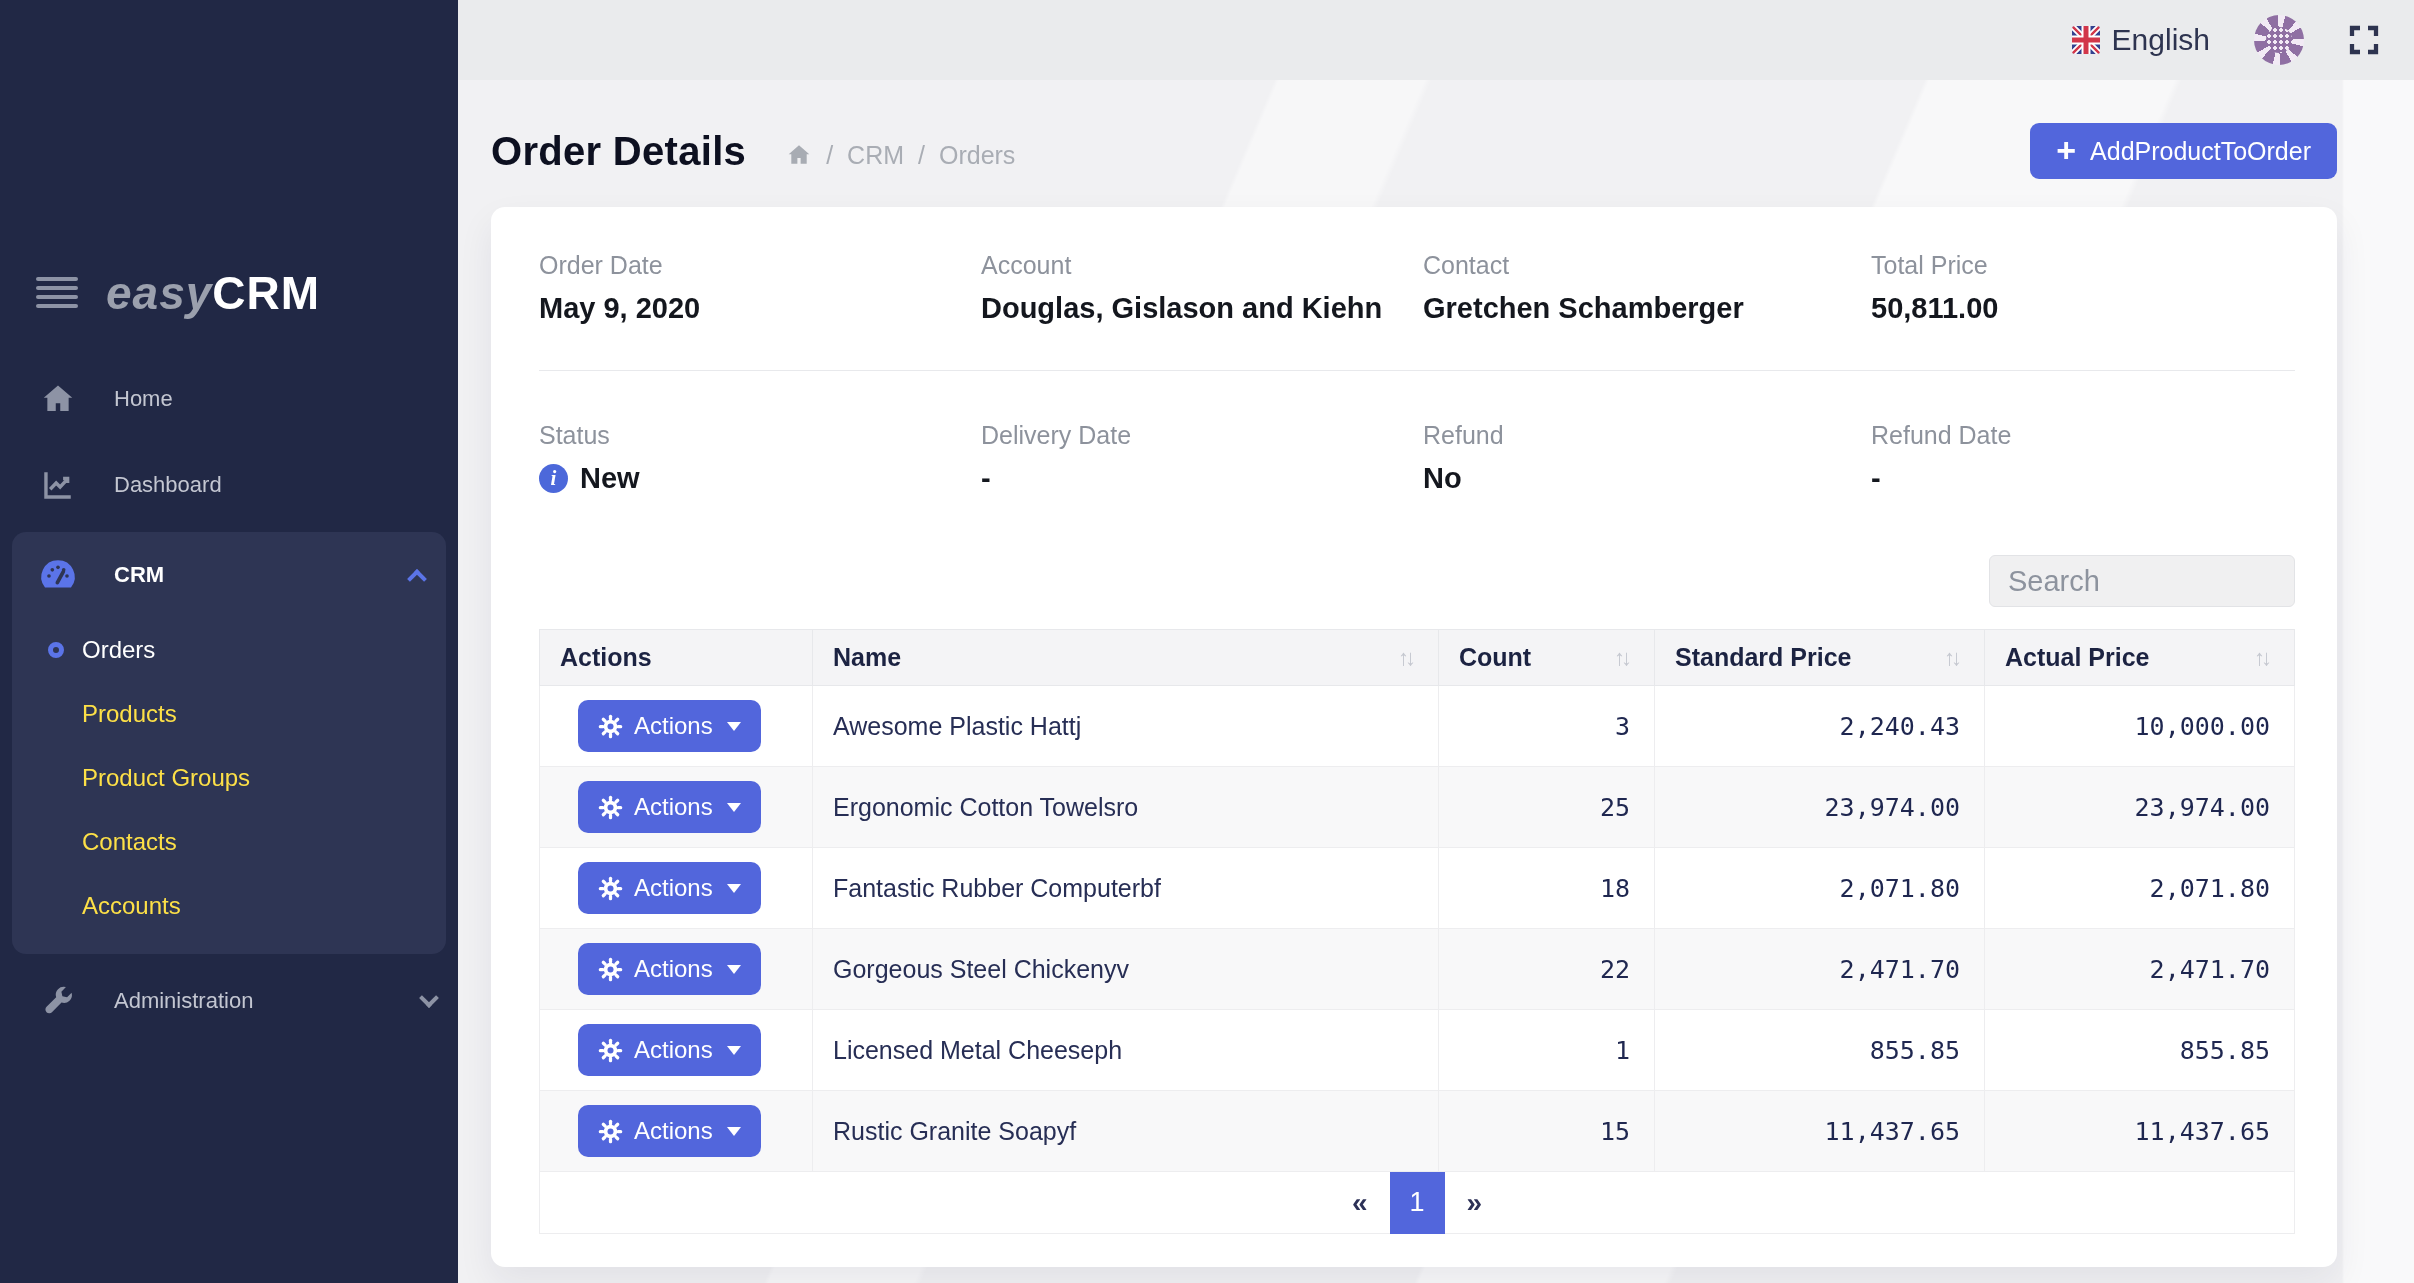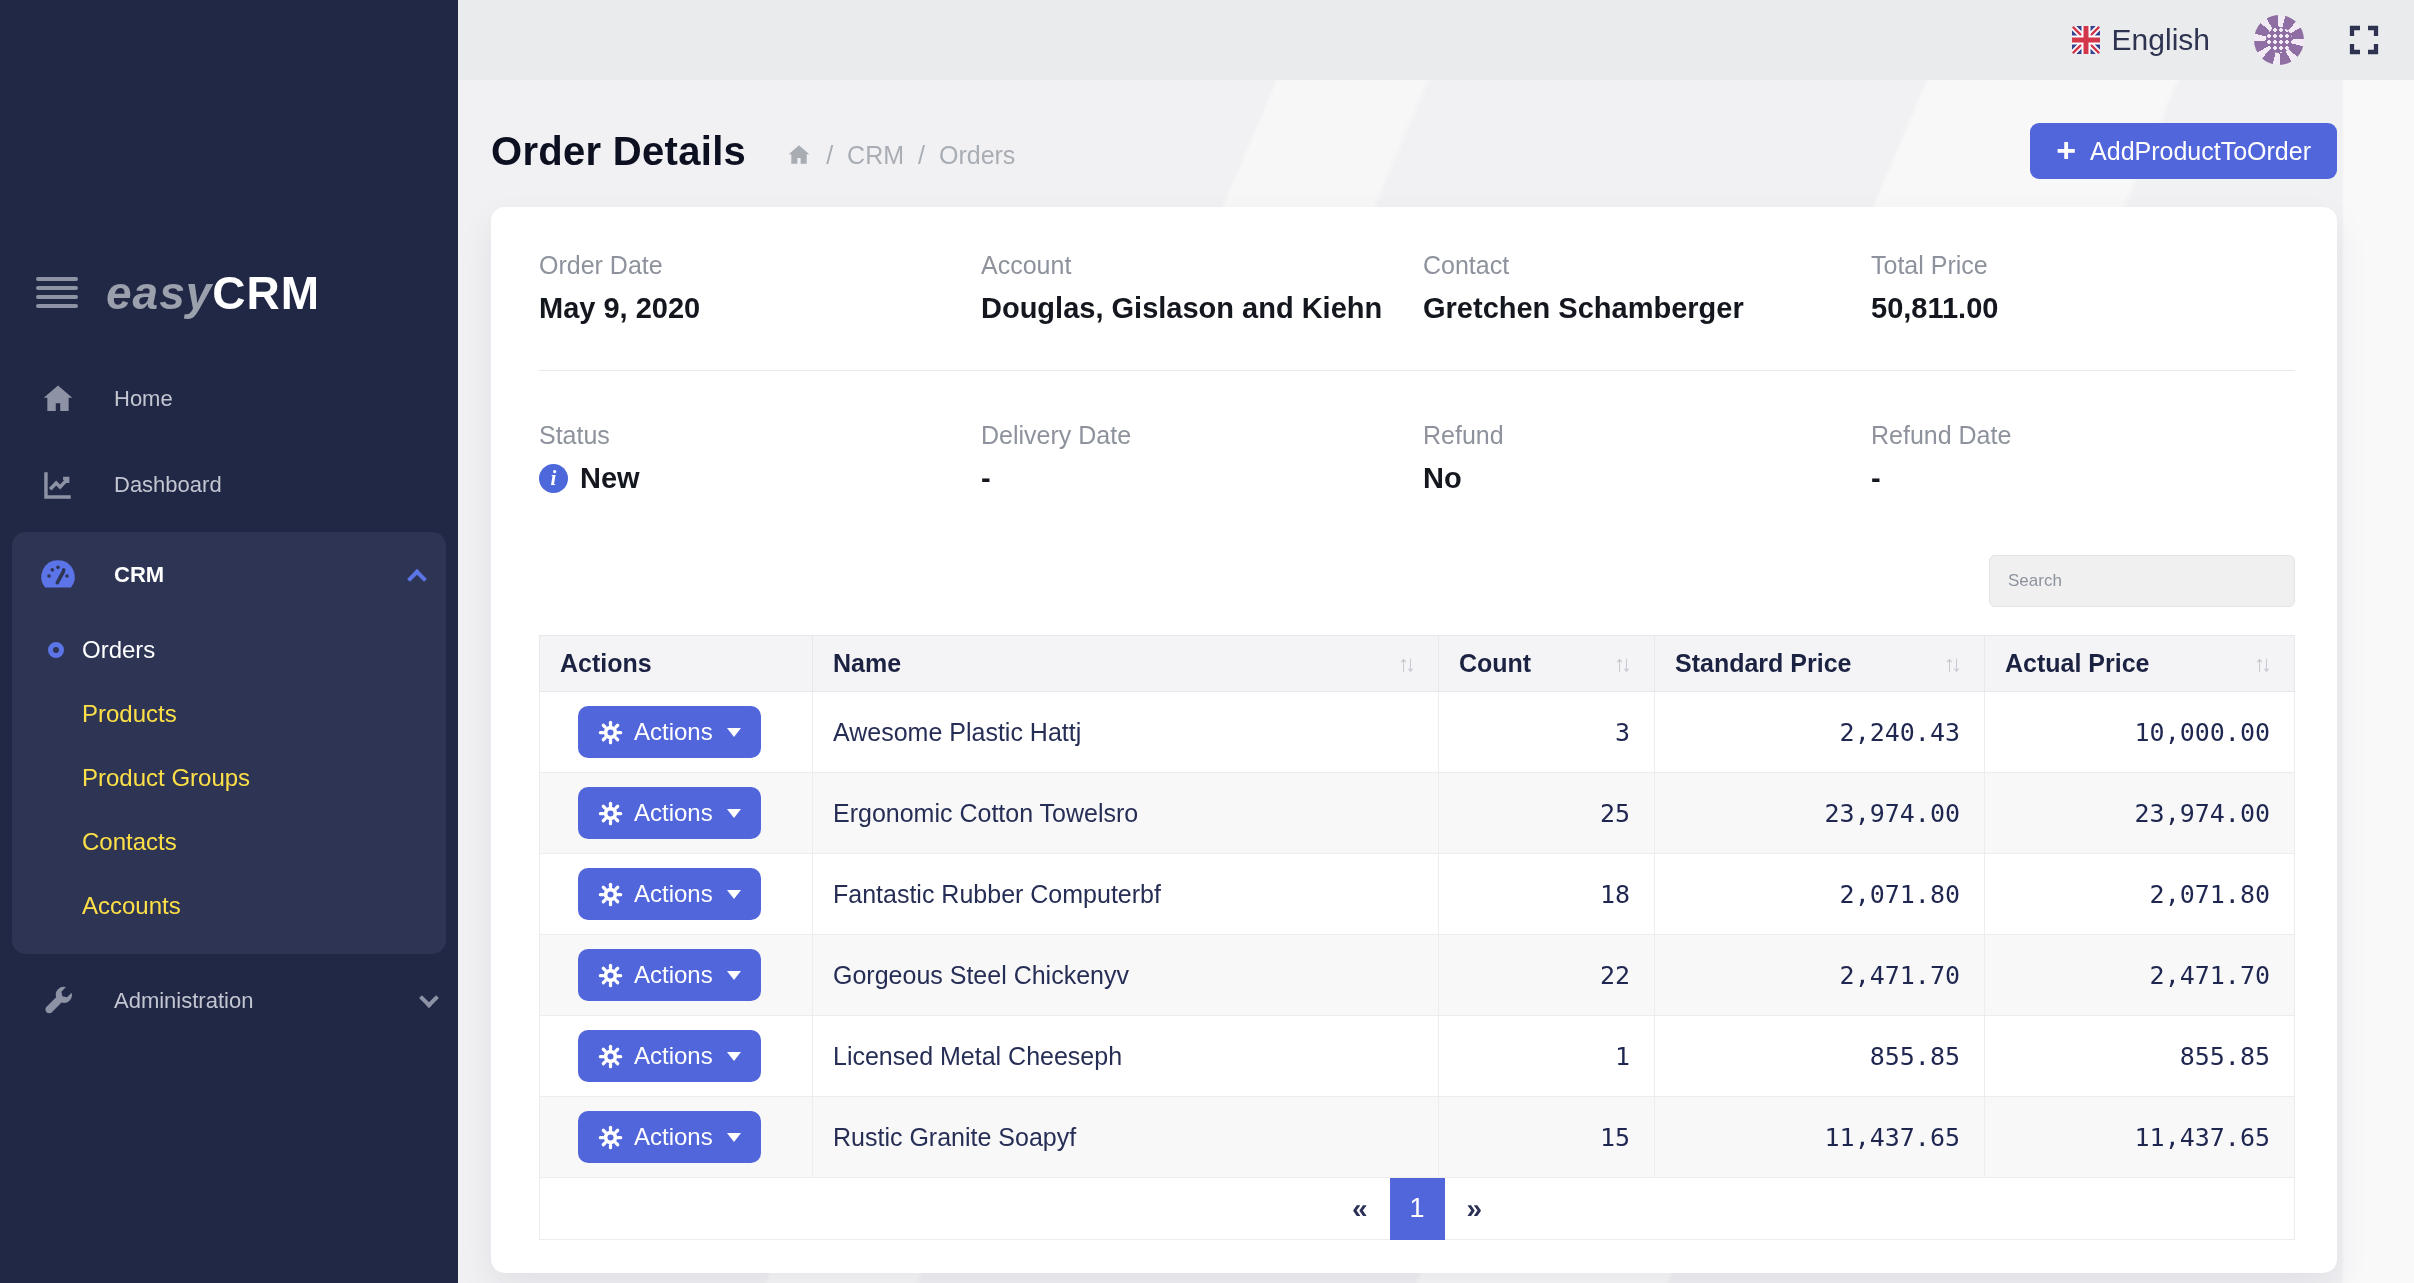--- a/index.html
+++ b/index.html
@@ -57,24 +57,24 @@
   .card{background:#fff;border-radius:14px;box-shadow:0 16px 36px rgba(30,35,70,.07);margin-top:25px;padding:44px 42px 33px 48px;}
   .info-grid{display:grid;grid-template-columns:442px 442px 448px 1fr;}
   .field .label{font-size:25px;color:#8d929c;margin-bottom:12px;}
   .field .value{font-size:29px;font-weight:700;color:#14171e;display:flex;align-items:center;gap:12px;}
   .divider{height:1px;background:#e8e9ec;margin:45px 0 50px;}
   .info-badge{width:29px;height:29px;border-radius:50%;background:#4c68da;color:#fff;display:inline-flex;align-items:center;justify-content:center;
      font-family:"Liberation Serif",serif;font-style:italic;font-weight:700;font-size:21px;cursor:pointer;flex-shrink:0;}
 
   .table-tools{display:flex;justify-content:flex-end;margin-top:60px;}
   .search{width:306px;height:52px;background:#f0f0f1;border:1px solid #e2e3e6;border-radius:6px;padding:0 18px;
-     font-size:17px;color:#4a4f58;outline:none;font-family:inherit;}
+     font-size:29px;color:#4a4f58;outline:none;font-family:inherit;}
   .search::placeholder{color:#8d939e;}
 
-  .table-wrap{margin-top:28px;}
+  .table-wrap{margin-top:22px;}
   table{width:100%;border-collapse:collapse;table-layout:fixed;}
   th{height:56px;background:#f4f4f6;border:1px solid #e7e8eb;padding:0 22px 0 20px;text-align:left;}
   .th-flex{display:flex;align-items:center;justify-content:space-between;font-size:25px;font-weight:700;color:#1c2342;}
   .sort{color:#c5c8d0;font-size:22px;letter-spacing:-4px;font-weight:400;padding-right:4px;}
   td{height:81px;border:1px solid #ededef;padding:0 24px 0 20px;font-size:25px;color:#272e55;background:#fff;}
   tbody tr:nth-child(even) td{background:#f8f8f9;}
   td.num{font-family:"DejaVu Sans Mono",monospace;text-align:right;color:#1f2750;}
   .actions-btn{background:var(--accent);border:none;color:#fff;border-radius:10px;height:52px;padding:0 20px;margin-left:18px;
      font-size:24px;font-family:inherit;display:inline-flex;align-items:center;gap:11px;cursor:pointer;}
   .caret{width:0;height:0;border-left:7px solid transparent;border-right:7px solid transparent;border-top:9px solid #fff;margin-left:3px;}

